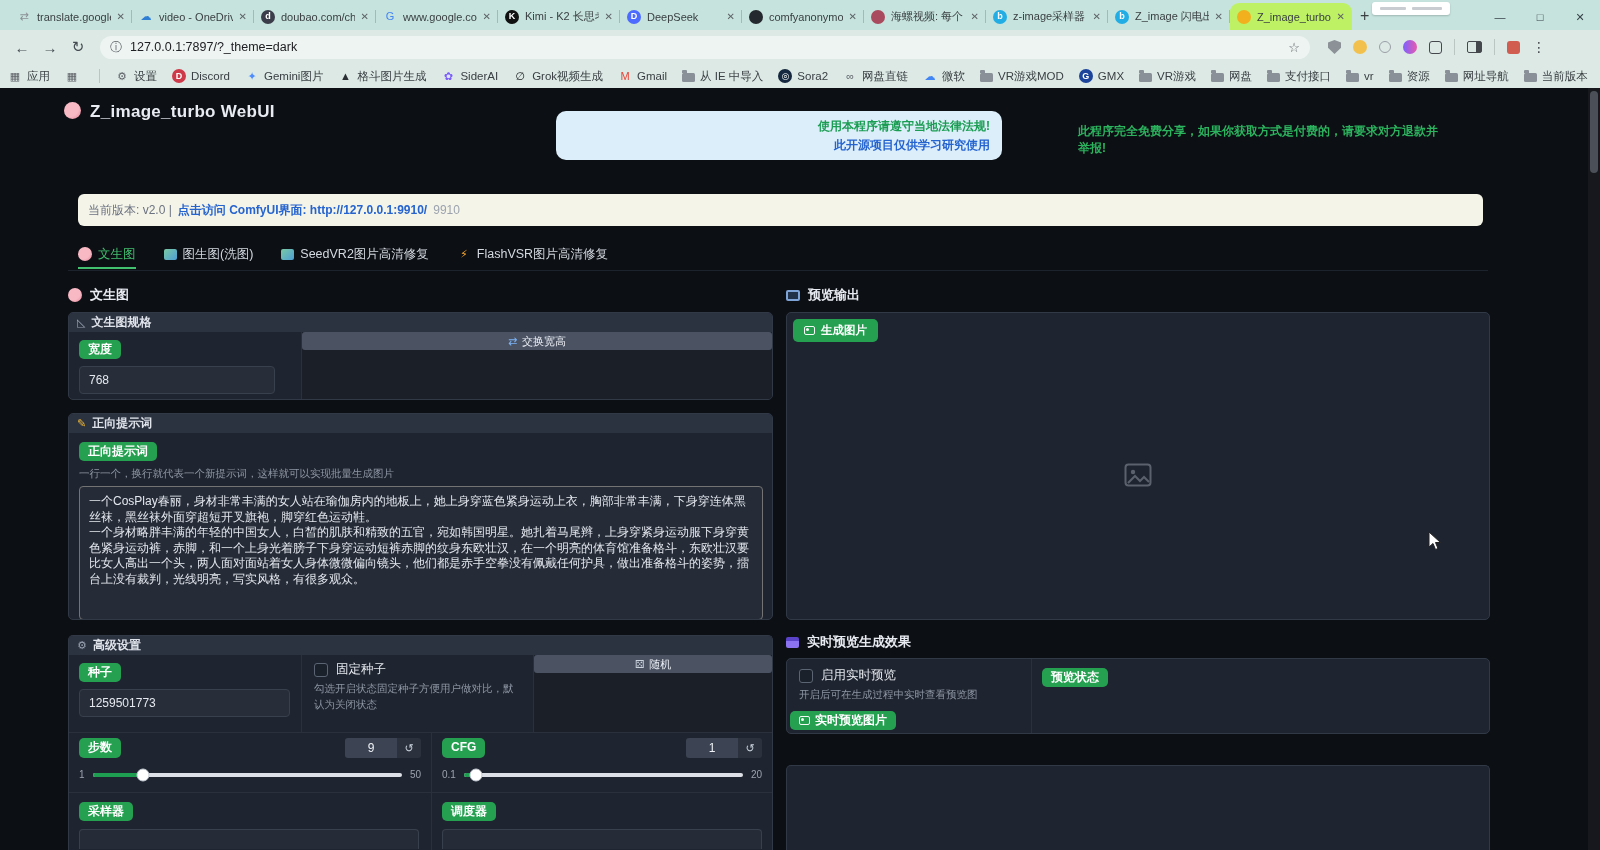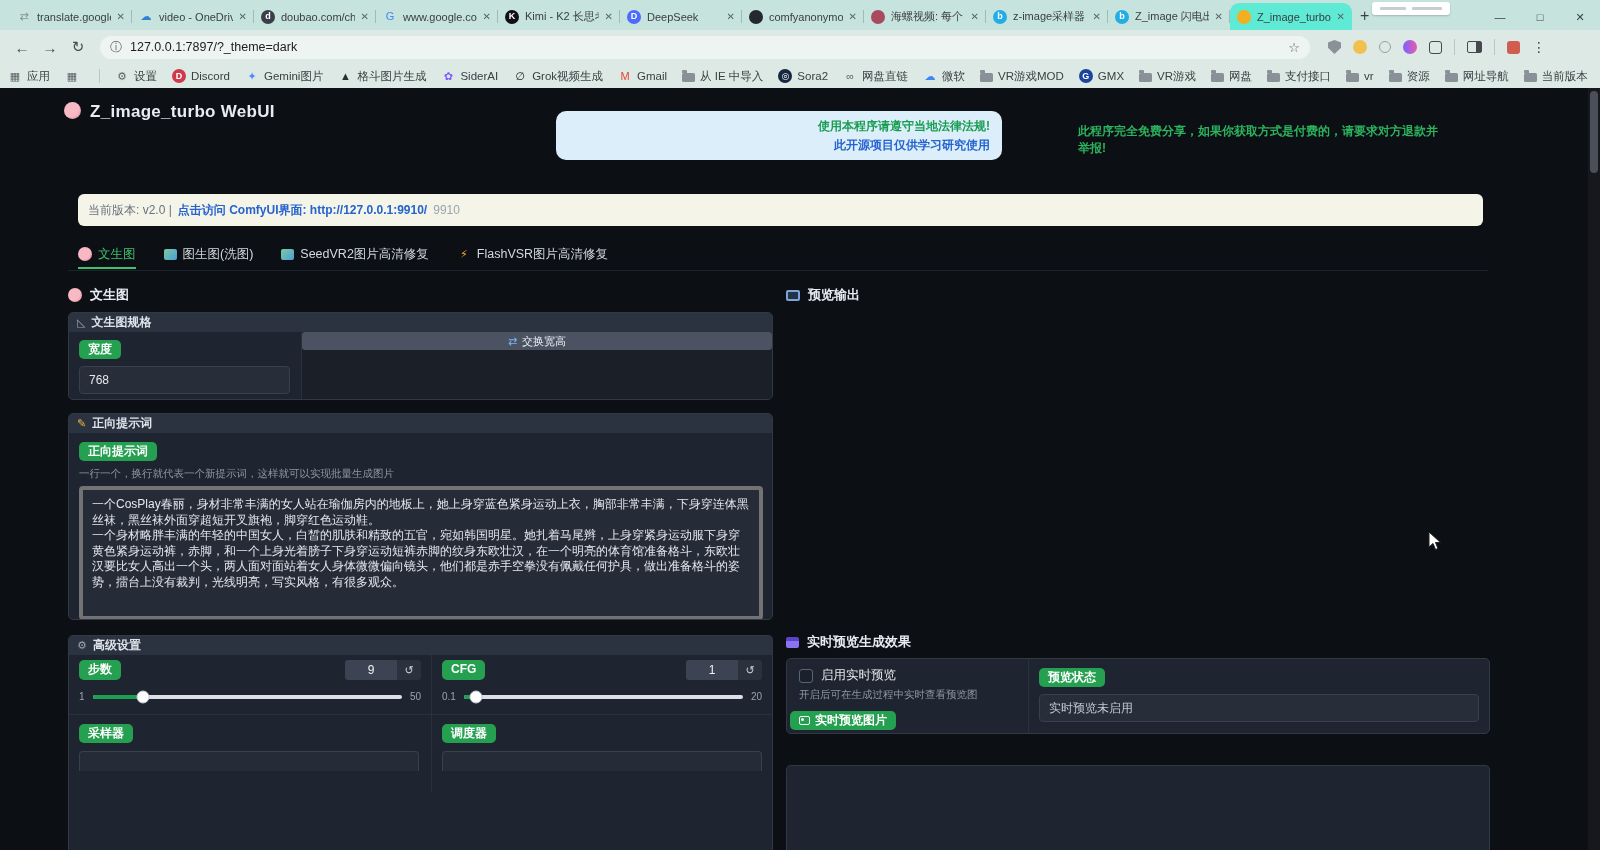--- a/index.html
+++ b/index.html
@@ -8,21 +8,21 @@
   .abs { position:absolute; }
 
   
   #chrome { position:absolute; inset:0 0 auto 0; height:88px; }
   #tabstrip { position:absolute; top:0; left:0; width:1600px; height:30px;
     background:#c6e3dd; display:flex; align-items:flex-end; padding-left:10px; }
   .tab { width:122px; height:27px; display:flex; align-items:center; gap:6px;
     padding:0 7px; font-size:11px; color:#3b4043; position:relative; flex:0 0 auto; }
   .tab:not(.active)::after { content:""; position:absolute; right:0; top:7px; height:13px;
     width:1px; background:#9fbcb6; }
-  .tab.active { background:#5eead4; border-radius:9px 9px 0 0;align-items:center; }
+  .tab.active { background:#bef264; border-radius:9px 9px 0 0;align-items:center; }
   .tab .t-title { flex:1; white-space:nowrap; overflow:hidden; }
   .tab .t-close { font-size:10px; color:#5f6368; flex:0 0 auto; }
   .ic { display:inline-flex; align-items:center; justify-content:center;
     width:14px; height:14px; font-size:11px; line-height:1; flex:0 0 auto; }
   .ic.chip { border-radius:50%; font-size:9px; font-weight:bold; }
   .ic.folder { width:13px; height:9px; background:#8a9097; border-radius:1.5px; position:relative; margin-top:2px; }
   .ic.folder::before { content:""; position:absolute; top:-3px; left:0; width:5px; height:3px;
     background:#8a9097; border-radius:1px 1px 0 0; }
   .ic.palette { width:14px; height:14px; border-radius:50%;
     background:radial-gradient(circle at 35% 35%, #f8b8c4 55%, #e27f95); }
@@ -124,21 +124,21 @@
     display:flex; align-items:center; justify-content:center; font-size:11px; color:#cbd3de; }
   .sliderline { display:flex; align-items:center; gap:8px; }
   .sl-label { font-size:10px; color:#9ca3af; flex:0 0 auto; }
   .track { position:relative; flex:1; height:4px; background:#dde1e7; border-radius:2px; }
   .fill { position:absolute; left:0; top:0; bottom:0; background:#1e9e50; border-radius:2px; }
   .handle { position:absolute; top:50%; width:13px; height:13px; border-radius:50%;
     background:#fff; border:1px solid #c6ccd4; transform:translate(-50%,-50%); }
 
   .dropstub { background:#262c37; border:1px solid #39404d; border-bottom:none; border-radius:4px 4px 0 0; }
 
-  #prompt-text { white-space:pre-wrap; background:#262c37; border:4px solid #737373; border-radius:4px;
+  #prompt-text { white-space:pre-wrap; background:#262c37; border:1px solid #737373; border-radius:4px;
     font-size:12px; line-height:1.3; color:#e3e7ee; padding:7px 9px; overflow:hidden; }
 
   #placeholder-svg { position:absolute; left:50%; top:150px; transform:translateX(-50%); }
 
   #cursor { position:absolute; left:1428px; top:531px; width:14px; height:20px; z-index:50; }
 </style>
 </head>
 <body>
 
 <div id="chrome">
@@ -384,21 +384,21 @@
   </div>
 
   <div class="abs panel" style="left:68px;top:224px;width:705px;height:88px;">
     <div class="panel-head">
       <span class="pi" style="color:#9aa4b2;">◺</span>
       <span>文生图规格</span>
     </div>
     <div class="cellrow" style="height:69px;">
       <div class="cell" style="width:232px;padding:7px 10px;">
         <span class="badge">宽度</span>
-        <div class="tinput" style="margin-top:7px;width:211px;">
+        <div class="tinput" style="margin-top:7px;width:196px;">
           <span>768</span>
         </div>
       </div>
       <div class="cell" style="flex:1;background:#1a1f28;">
         <div class="graybtn">
           <span style="color:#7cb3f5;font-size:11px;">⇄</span>
           <span>交换宽高</span>
         </div>
       </div>
     </div>
@@ -414,20 +414,41 @@
       <div class="hint" style="margin-top:5px;">一行一个，换行就代表一个新提示词，这样就可以实现批量生成图片</div>
       <div id="prompt-text" style="margin-top:4px;width:684px;height:134px;">一个CosPlay春丽，身材非常丰满的女人站在瑜伽房内的地板上，她上身穿蓝色紧身运动上衣，胸部非常丰满，下身穿连体黑丝袜，黑丝袜外面穿超短开叉旗袍，脚穿红色运动鞋。
 一个身材略胖丰满的年轻的中国女人，白皙的肌肤和精致的五官，宛如韩国明星。她扎着马尾辫，上身穿紧身运动服下身穿黄色紧身运动裤，赤脚，和一个上身光着膀子下身穿运动短裤赤脚的纹身东欧壮汉，在一个明亮的体育馆准备格斗，东欧壮汉要比女人高出一个头，两人面对面站着女人身体微微偏向镜头，他们都是赤手空拳没有佩戴任何护具，做出准备格斗的姿势，擂台上没有裁判，光线明亮，写实风格，有很多观众。</div>
     </div>
   </div>
 
   <div class="abs panel" style="left:68px;top:547px;width:705px;height:215px;border-bottom:none;border-radius:5px 5px 0 0;">
     <div class="panel-head">
       <span class="pi" style="color:#9aa4b2;">⚙</span>
       <span>高级设置</span>
+    </div>
+    <div class="cellrow" style="height:78px;border-bottom:1px solid #2a303c;">
+      <div class="cell" style="width:232px;padding:7px 10px;">
+        <span class="badge">种子</span>
+        <div class="tinput" style="margin-top:7px;width:211px;">
+          <span>1259501773</span>
+        </div>
+      </div>
+      <div class="cell" style="width:232px;padding:6px 12px;">
+        <div class="chkrow">
+          <span class="checkbox"></span>
+          <span>固定种子</span>
+        </div>
+        <div class="hint" style="margin-top:3px;">勾选开启状态固定种子方便用户做对比，默认为关闭状态</div>
+      </div>
+      <div class="cell" style="flex:1;background:#1a1f28;">
+        <div class="graybtn">
+          <span style="color:#cbd3de;font-size:11px;">⚄</span>
+          <span>随机</span>
+        </div>
+      </div>
     </div>
     <div class="cellrow" style="height:60px;border-bottom:1px solid #2a303c;">
       <div class="cell" style="width:362px;padding:5px 10px;">
         <div style="display:flex;align-items:center;justify-content:space-between;">
           <span class="badge">步数</span>
           <span class="numwrap">
             <span class="numbox">9</span>
             <span class="resetbox">↺</span>
           </span>
         </div>
@@ -468,40 +489,50 @@
         <div class="dropstub" style="margin-top:8px;width:320px;height:20px;"></div>
       </div>
     </div>
   </div>
 
   <div class="abs sec-head" style="left:786px;top:198px;">
     <span class="ic monitor"></span>
     <span>预览输出</span>
   </div>
 
+  <div class="abs panel" style="left:786px;top:224px;width:704px;height:308px;">
+    <div style="padding:6px;">
+      <span class="greenbtn">
+        <span class="ic imgwhite"></span>
+        <span>生成图片</span>
+      </span>
+    </div>
+    <svg id="placeholder-svg" width="28" height="24" viewBox="0 0 28 24">
+      <rect x="1.5" y="1.5" width="25" height="21" rx="3" fill="none" stroke="#5b626e" stroke-width="2"></rect>
+      <circle cx="9" cy="9" r="2.2" fill="#5b626e"></circle>
+      <path d="M4 20 L11 13 L16 18 L20 14 L25 19" fill="none" stroke="#5b626e" stroke-width="2"></path>
+    </svg>
+  </div>
 
   <div class="abs sec-head" style="left:786px;top:545px;">
     <span class="ic clapper"></span>
     <span>实时预览生成效果</span>
   </div>
 
   <div class="abs panel" style="left:786px;top:570px;width:704px;height:76px;">
     <div class="cellrow" style="height:74px;">
       <div class="cell" style="width:244px;padding:8px 12px;">
         <div class="chkrow">
           <span class="checkbox"></span>
           <span>启用实时预览</span>
         </div>
         <div class="hint" style="margin-top:3px;">开启后可在生成过程中实时查看预览图</div>
       </div>
       <div class="cell" style="flex:1;padding:8px 10px;">
         <span class="badge">预览状态</span>
-        <div class="tinput" style="margin-top:7px;width:440px;color:#c3c9d4;">
-          <span>实时预览未启用</span>
-        </div>
       </div>
     </div>
   </div>
 
   <div class="abs" style="left:790px;top:623px;">
     <span class="badge">
       <span class="ic imgwhite"></span>
       <span>实时预览图片</span>
     </span>
   </div>

